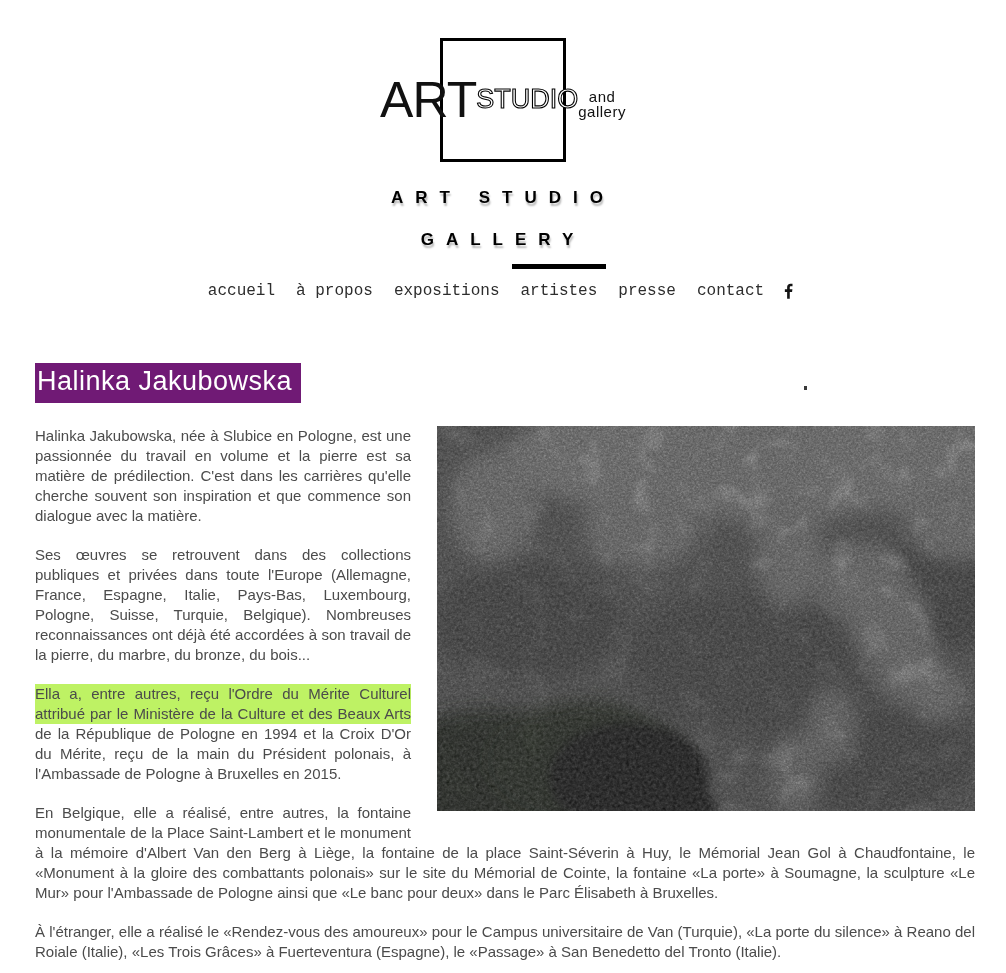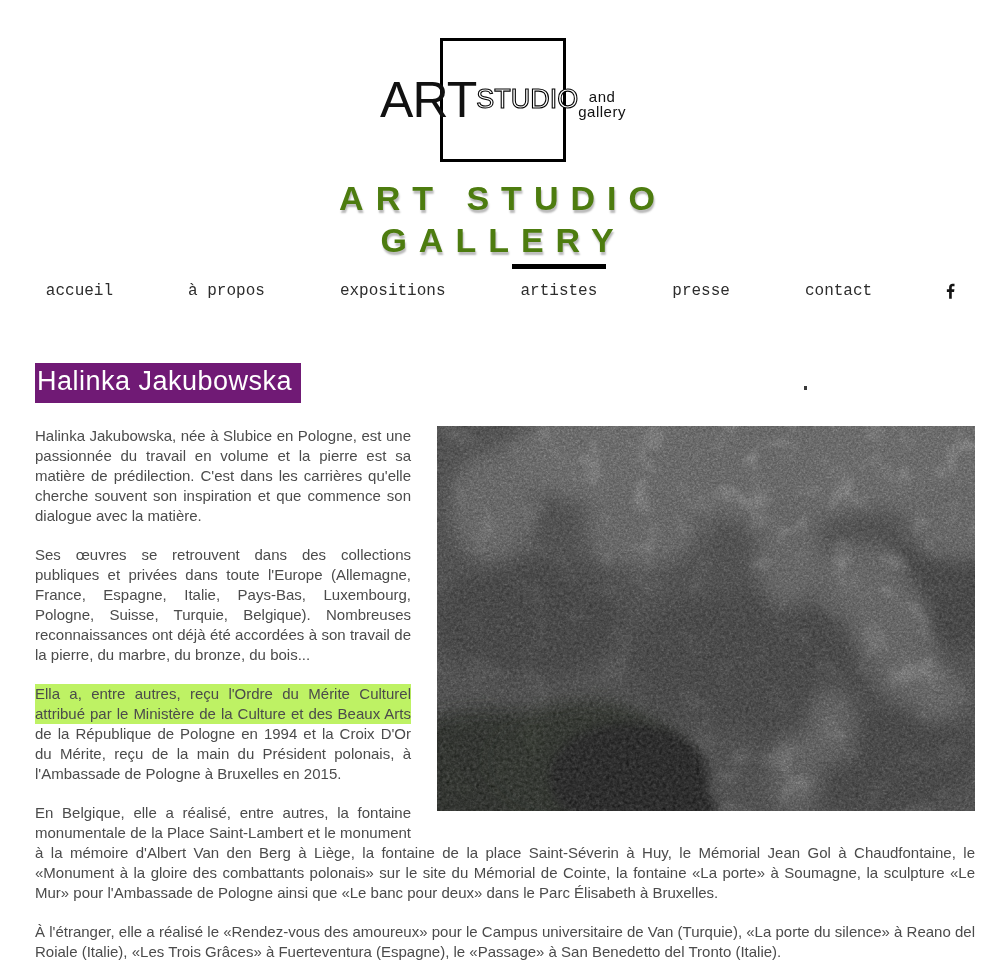--- a/index.html
+++ b/index.html
@@ -11,26 +11,26 @@
   .logo-box{width:120px;height:118px;border:3px solid #000;margin:0 auto;
     display:flex;flex-direction:row;align-items:center;justify-content:center;
     line-height:1;color:#111;}
   .logo-art{font-size:50px;font-weight:400;letter-spacing:-1px;line-height:.82;}
   .logo-studio{font-size:27px;font-weight:400;letter-spacing:0;margin-top:-2px;color:#000;text-align:right;}
   @supports (-webkit-text-stroke:1px black){
     .logo-studio{color:#fff;-webkit-text-stroke:1.1px #000;}
   }
   .logo-and{font-size:15px;letter-spacing:.5px;margin-top:7px;font-weight:400;}
 
-  .site-title{margin-top:15px;color:#4d7c0f;font-weight:700;font-size:34px;
+  .site-title{margin-top:15px;color:#000000;font-weight:700;font-size:17px;
     letter-spacing:12px;line-height:42px;
     text-shadow:1px 3px 2px rgba(0,0,0,.28);}
   .site-title .line{display:block;}
 
-  nav{margin-top:20px;display:flex;justify-content:center;align-items:center;gap:75px;
+  nav{margin-top:20px;display:flex;justify-content:center;align-items:center;gap:21px;
     font-family:"Liberation Mono","DejaVu Sans Mono",monospace;font-size:16px;color:#2d2d2d;}
   .nav-item{position:relative;cursor:pointer;white-space:nowrap;}
   .nav-item.active::before{content:"";position:absolute;left:-9px;right:-9px;top:-18px;
     height:5px;background:#000;}
   .fb{display:flex;align-items:center;margin-left:-6px;cursor:pointer;}
 
   
   main{padding:0 31px 0 35px;}
   .artist-heading{margin:61px 0 0 0;}
   .artist-heading span{display:inline-block;background:#701a75;color:#fff;

